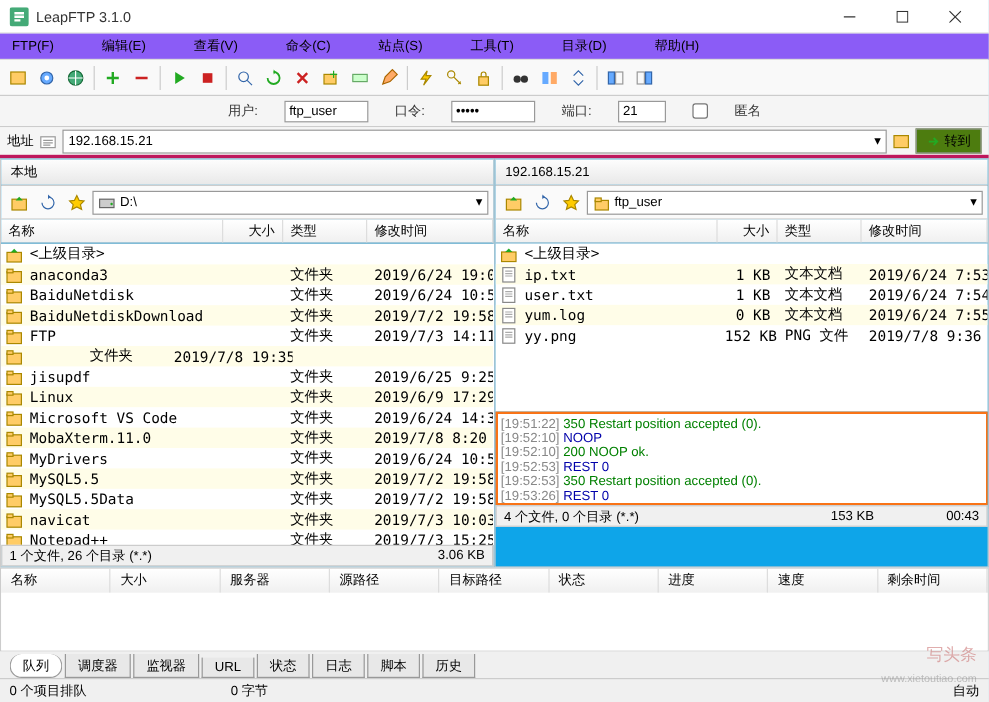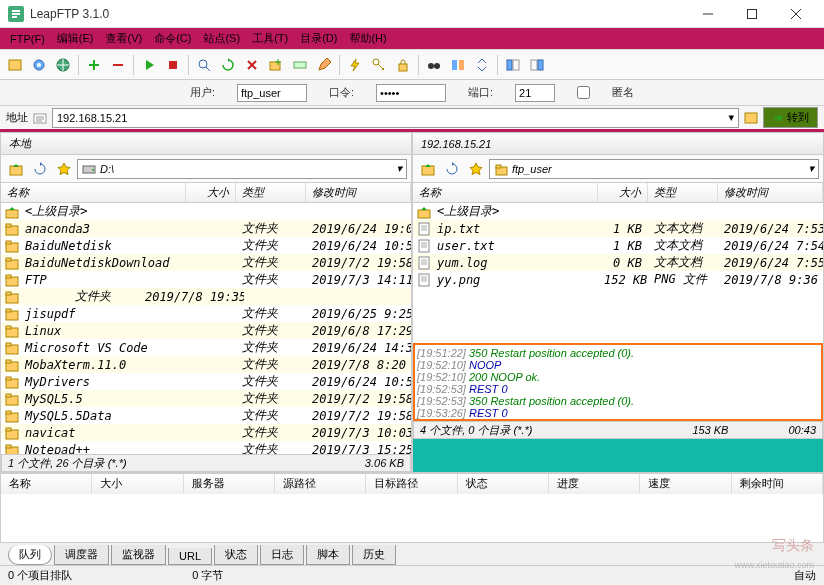--- a/index.html
+++ b/index.html
@@ -2,32 +2,32 @@
 <html><head>
 <meta charset="utf-8">
 <style>
 * { box-sizing: border-box; margin: 0; padding: 0; font-family: "Microsoft YaHei", SimSun, sans-serif; font-size: 11px; }
 body { background: #f0f0f0; width: 824px; height: 585px; overflow: hidden; display: flex; flex-direction: column; }
 .titlebar { height: 28px; background: #fff; display: flex; align-items: center; padding: 0 8px; border-bottom: 1px solid #ddd; }
 .titlebar .icon { width: 16px; height: 16px; margin-right: 6px; }
 .titlebar .title { flex: 1; font-size: 12px; color: #333; }
 .winbtns { display: flex; gap: 4px; }
 .winbtn { width: 40px; height: 24px; display: flex; align-items: center; justify-content: center; cursor: pointer; }
-.menubar { height: 22px; background: #be185d; display: flex; align-items: center; padding: 0 4px; border-bottom: 1px solid #ddd; }
+.menubar { height: 22px; background: #8b5cf6; display: flex; align-items: center; padding: 0 4px; border-bottom: 1px solid #ddd; gap: 28px; }
 .menu-item { padding: 2px 6px; cursor: pointer; }
 .toolbar { height: 30px; background: #f9f9f9; display: flex; align-items: center; padding: 0 4px; gap: 2px; border-bottom: 1px solid #ccc; }
 .tbtn { width: 22px; height: 22px; display: flex; align-items: center; justify-content: center; border: 1px solid transparent; cursor: pointer; }
 .sep { width: 1px; height: 20px; background: #ccc; margin: 0 2px; }
 .credrow { height: 26px; background: #f5f5f5; display: flex; align-items: center; padding: 0 6px; gap: 22px; border-bottom: 1px solid #ccc; justify-content: center; }
 .credrow label { color: #333; }
 .credrow input[type=text], .credrow input[type=password] { border: 1px solid #999; height: 18px; padding: 0 3px; background: #fff; }
 .addrrow { height: 26px; background: #f5f5f5; display: flex; align-items: center; padding: 0 6px; gap: 4px; border-bottom: 3px solid #be185d; }
 .addrrow .combo { flex: 1; border: 1px solid #999; height: 20px; background: #fff; display: flex; align-items: center; padding: 0 4px; }
 .gobtn { border: 1px solid #999; padding: 2px 8px; background: #4d7c0f; cursor: pointer; display: flex; align-items: center; gap: 3px; }
-.panels { flex: 1; display: flex; background: #14b8a6; min-height: 0; font-style: italic; }
+.panels { flex: 1; display: flex; background: #0ea5e9; min-height: 0; }
 .panel { flex: 1; display: flex; flex-direction: column; border: 1px solid #ccc; min-width: 0; }
 .panel-tab { height: 22px; background: linear-gradient(#fdfdfd,#e8e8e8); border-bottom: 1px solid #ccc; display: flex; align-items: center; padding: 0 8px; font-size: 11px; }
 .panel-nav { height: 28px; display: flex; align-items: center; padding: 0 4px; gap: 2px; border-bottom: 1px solid #ccc; background: #fafafa; }
 .panel-nav .pathbox { flex: 1; border: 1px solid #999; height: 20px; background: #fff; display: flex; align-items: center; padding: 0 4px; gap: 4px; }
 .drive-icon { width: 14px; height: 14px; }
 .listhdr { height: 20px; background: linear-gradient(#fff,#f0f0f0); border-bottom: 1px solid #ccc; display: flex; }
 .col { padding: 2px 6px; border-right: 1px solid #ddd; }
 .col-name { flex: 1; }
 .col-size { width: 50px; text-align: right; }
 .col-type { width: 70px; }
@@ -376,21 +376,21 @@
         <div class="row alt">
           <span class="ic">
             <svg width="14" height="14">
               <rect x="1" y="4" width="12" height="9" fill="#fc6" stroke="#a80"></rect>
               <rect x="1" y="2" width="5" height="3" fill="#fc6" stroke="#a80"></rect>
             </svg>
           </span>
           <span class="c" style="flex:1">Linux</span>
           <span class="c" style="width:50px;text-align:right"></span>
           <span class="c" style="width:70px">文件夹</span>
-          <span class="c" style="width:105px">2019/6/8 17:29</span>
+          <span class="c" style="width:105px">2019/6/9 17:29</span>
         </div>
         <div class="row">
           <span class="ic">
             <svg width="14" height="14">
               <rect x="1" y="4" width="12" height="9" fill="#fc6" stroke="#a80"></rect>
               <rect x="1" y="2" width="5" height="3" fill="#fc6" stroke="#a80"></rect>
             </svg>
           </span>
           <span class="c" style="flex:1">Microsoft VS Code</span>
           <span class="c" style="width:50px;text-align:right"></span>

